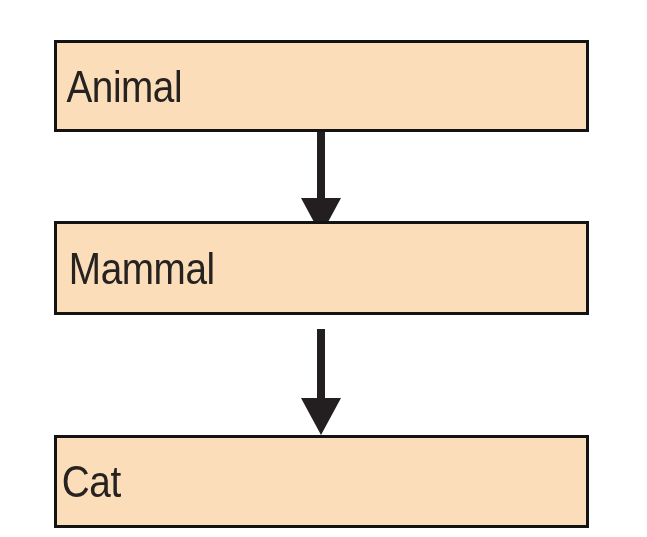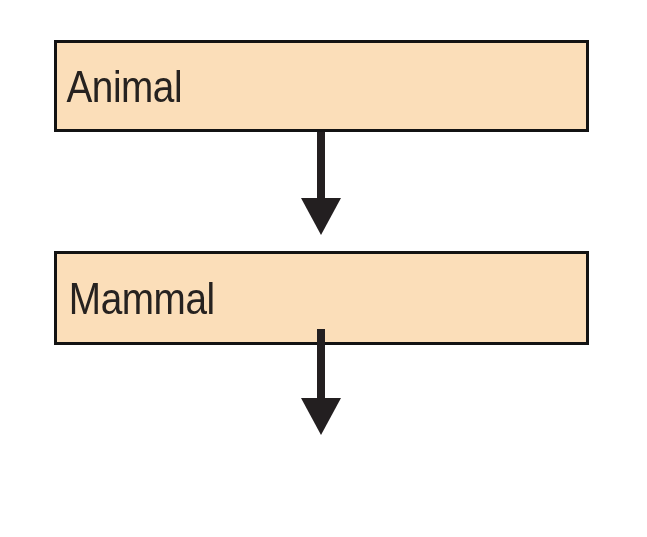--- a/index.html
+++ b/index.html
@@ -25,21 +25,21 @@
     position: absolute;
     left: 54px;
     width: 535px;
     background: var(--node-fill);
     border: 3px solid var(--node-border);
     display: flex;
     align-items: center;
     justify-content: flex-start;
   }
   .node-1 { top: 40px;  height: 92px; }
-  .node-2 { top: 251px; height: 94px; }
+  .node-2 { top: 221px; height: 94px; }
   .node-3 { top: 435px; height: 93px; }
   .node .label {
     color: var(--text);
     font-size: 45px;
     font-weight: 400;
     line-height: 1;
     letter-spacing: -0.5px;
     transform: scaleX(0.86);
     transform-origin: center center;
     white-space: nowrap;
@@ -81,14 +81,17 @@
 
   <div class="node node-2">
     <span class="label">Mammal</span>
   </div>
 
   <div class="arrow arrow-2">
     <div class="shaft"></div>
     <div class="head"></div>
   </div>
 
+  <div class="node node-3">
+    <span class="label">Cat</span>
+  </div>
 
 </div>
 
 </body></html>

